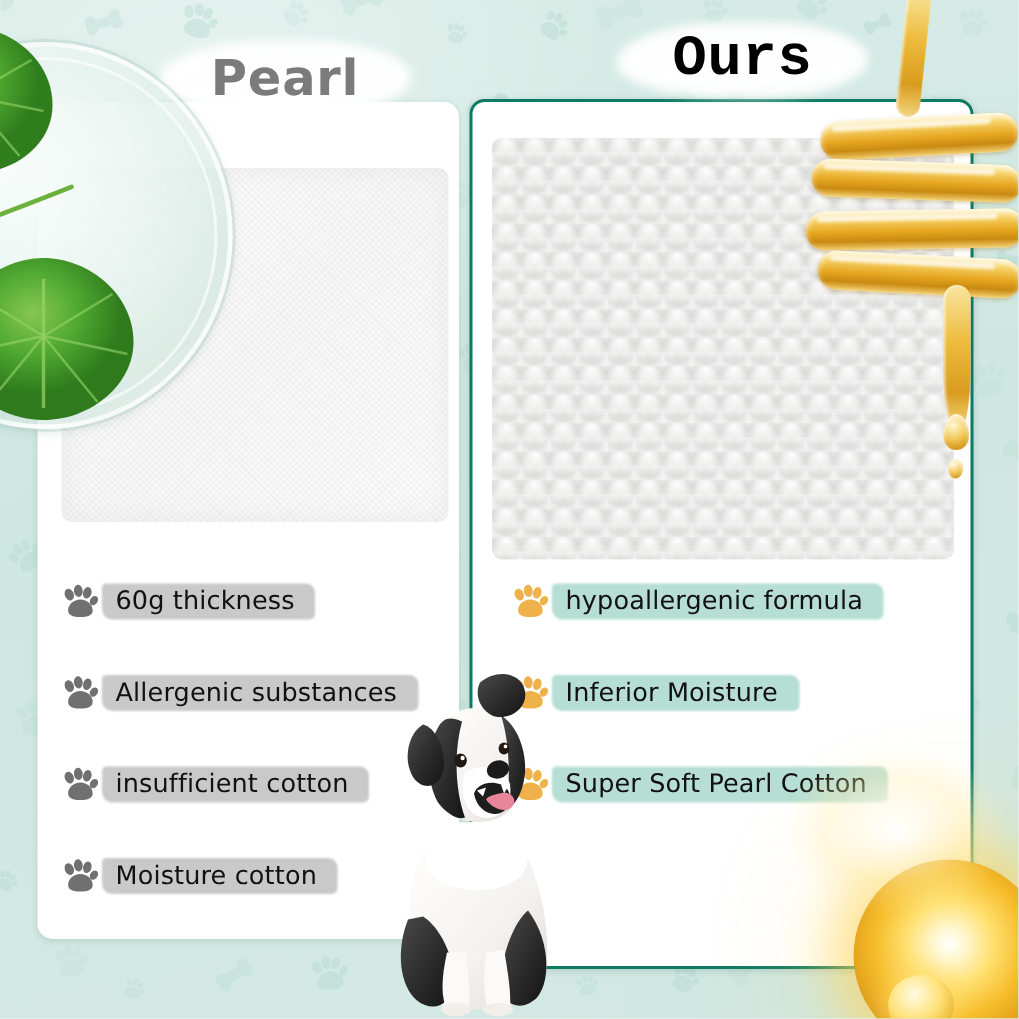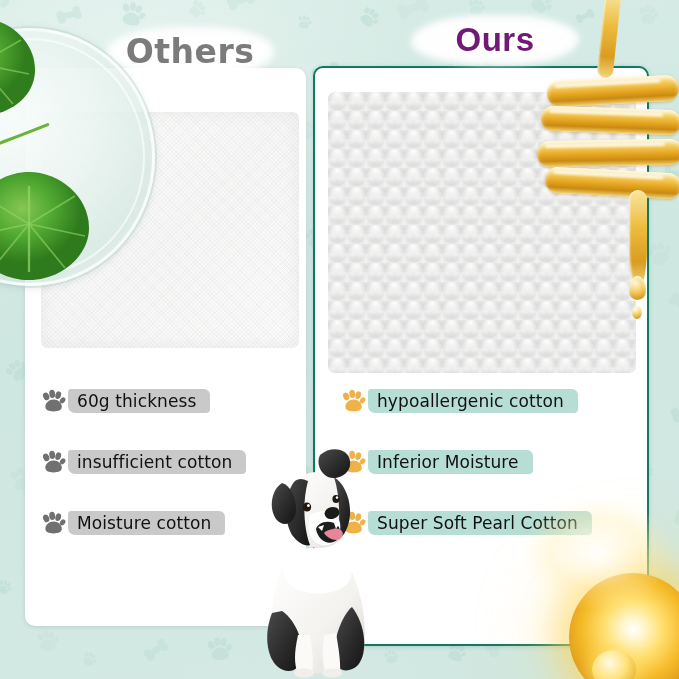--- a/index.html
+++ b/index.html
@@ -124,22 +124,22 @@
     white-space: nowrap;
     text-align: center;
   }
   #title-others { left: 110px; top: 26px; width: 160px; height: 52px; }
   #title-others .title-txt {
     font-size: 33px; line-height: 52px; color: #7b7b7b;
     font-family: "DejaVu Sans", sans-serif;
   }
   #title-ours { left: 420px; top: 14px; width: 150px; height: 52px; }
   #title-ours .title-txt {
-    font-size: 33px; line-height: 52px; color: #701a75;
-    font-family: Liberation Sans, sans-serif;
+    font-size: 38px; line-height: 52px; color: #000000;
+    font-family: Liberation Mono, monospace;
     -webkit-text-stroke: 3.5px #ffffff;
     paint-order: stroke fill;
     text-shadow: 0 1px 0 rgba(255,255,255,.9);
   }
 
   
   .feature-list { position: absolute; text-align: center; }
   #list-others { left: 40px; top: 382px; width: 270px; }
   #list-ours   { left: 340px; top: 382px; width: 300px; }
 
@@ -1840,21 +1840,21 @@
   <div class="card" id="card-others"></div>
 
   <div class="card" id="card-ours"></div>
 
   <div class="pad" id="pad-others"></div>
   <div class="pad" id="pad-ours"></div>
 
   <div class="title-wrap" id="title-others">
     <div class="brush"></div>
     <div class="brush b2"></div>
-    <div class="title-txt">Others</div>
+    <div class="title-txt">Pearl</div>
   </div>
 
   <div class="title-wrap" id="title-ours">
     <div class="brush"></div>
     <div class="brush b2"></div>
     <div class="title-txt">Ours</div>
   </div>
 
   <div class="feature-list others" id="list-others">
     <div class="feature">
@@ -1876,20 +1876,34 @@
         <svg viewBox="0 0 26 24">
             <g fill="#707070">
           <ellipse cx="6.2" cy="7.4" rx="3.0" ry="4.0" transform="rotate(-22 6.2 7.4)"></ellipse>
           <ellipse cx="12.2" cy="4.9" rx="2.9" ry="4.1" transform="rotate(-7 12.2 4.9)"></ellipse>
           <ellipse cx="18.2" cy="6.2" rx="2.8" ry="3.9" transform="rotate(16 18.2 6.2)"></ellipse>
           <ellipse cx="22.6" cy="11.4" rx="2.5" ry="3.3" transform="rotate(35 22.6 11.4)"></ellipse>
           <path d="M13.6 10.6c4.6 0 8.2 3.6 8.2 7.2 0 3.3-3.1 4.6-8.2 4.6S5.4 21.1 5.4 17.8c0-3.6 3.6-7.2 8.2-7.2z"></path>
         </g>
           </svg>
       </span>
+      <span class="f-label">Allergenic substances</span>
+    </div>
+    <div class="feature">
+      <span class="paw-icon">
+        <svg viewBox="0 0 26 24">
+            <g fill="#707070">
+          <ellipse cx="6.2" cy="7.4" rx="3.0" ry="4.0" transform="rotate(-22 6.2 7.4)"></ellipse>
+          <ellipse cx="12.2" cy="4.9" rx="2.9" ry="4.1" transform="rotate(-7 12.2 4.9)"></ellipse>
+          <ellipse cx="18.2" cy="6.2" rx="2.8" ry="3.9" transform="rotate(16 18.2 6.2)"></ellipse>
+          <ellipse cx="22.6" cy="11.4" rx="2.5" ry="3.3" transform="rotate(35 22.6 11.4)"></ellipse>
+          <path d="M13.6 10.6c4.6 0 8.2 3.6 8.2 7.2 0 3.3-3.1 4.6-8.2 4.6S5.4 21.1 5.4 17.8c0-3.6 3.6-7.2 8.2-7.2z"></path>
+        </g>
+          </svg>
+      </span>
       <span class="f-label">insufficient cotton</span>
     </div>
     <div class="feature">
       <span class="paw-icon">
         <svg viewBox="0 0 26 24">
             <g fill="#707070">
           <ellipse cx="6.2" cy="7.4" rx="3.0" ry="4.0" transform="rotate(-22 6.2 7.4)"></ellipse>
           <ellipse cx="12.2" cy="4.9" rx="2.9" ry="4.1" transform="rotate(-7 12.2 4.9)"></ellipse>
           <ellipse cx="18.2" cy="6.2" rx="2.8" ry="3.9" transform="rotate(16 18.2 6.2)"></ellipse>
           <ellipse cx="22.6" cy="11.4" rx="2.5" ry="3.3" transform="rotate(35 22.6 11.4)"></ellipse>
@@ -1907,21 +1921,21 @@
         <svg viewBox="0 0 26 24">
             <g fill="#efb24a">
           <ellipse cx="6.2" cy="7.4" rx="3.0" ry="4.0" transform="rotate(-22 6.2 7.4)"></ellipse>
           <ellipse cx="12.2" cy="4.9" rx="2.9" ry="4.1" transform="rotate(-7 12.2 4.9)"></ellipse>
           <ellipse cx="18.2" cy="6.2" rx="2.8" ry="3.9" transform="rotate(16 18.2 6.2)"></ellipse>
           <ellipse cx="22.6" cy="11.4" rx="2.5" ry="3.3" transform="rotate(35 22.6 11.4)"></ellipse>
           <path d="M13.6 10.6c4.6 0 8.2 3.6 8.2 7.2 0 3.3-3.1 4.6-8.2 4.6S5.4 21.1 5.4 17.8c0-3.6 3.6-7.2 8.2-7.2z"></path>
         </g>
           </svg>
       </span>
-      <span class="f-label">hypoallergenic cotton</span>
+      <span class="f-label">hypoallergenic formula</span>
     </div>
     <div class="feature">
       <span class="paw-icon">
         <svg viewBox="0 0 26 24">
             <g fill="#efb24a">
           <ellipse cx="6.2" cy="7.4" rx="3.0" ry="4.0" transform="rotate(-22 6.2 7.4)"></ellipse>
           <ellipse cx="12.2" cy="4.9" rx="2.9" ry="4.1" transform="rotate(-7 12.2 4.9)"></ellipse>
           <ellipse cx="18.2" cy="6.2" rx="2.8" ry="3.9" transform="rotate(16 18.2 6.2)"></ellipse>
           <ellipse cx="22.6" cy="11.4" rx="2.5" ry="3.3" transform="rotate(35 22.6 11.4)"></ellipse>
           <path d="M13.6 10.6c4.6 0 8.2 3.6 8.2 7.2 0 3.3-3.1 4.6-8.2 4.6S5.4 21.1 5.4 17.8c0-3.6 3.6-7.2 8.2-7.2z"></path>

